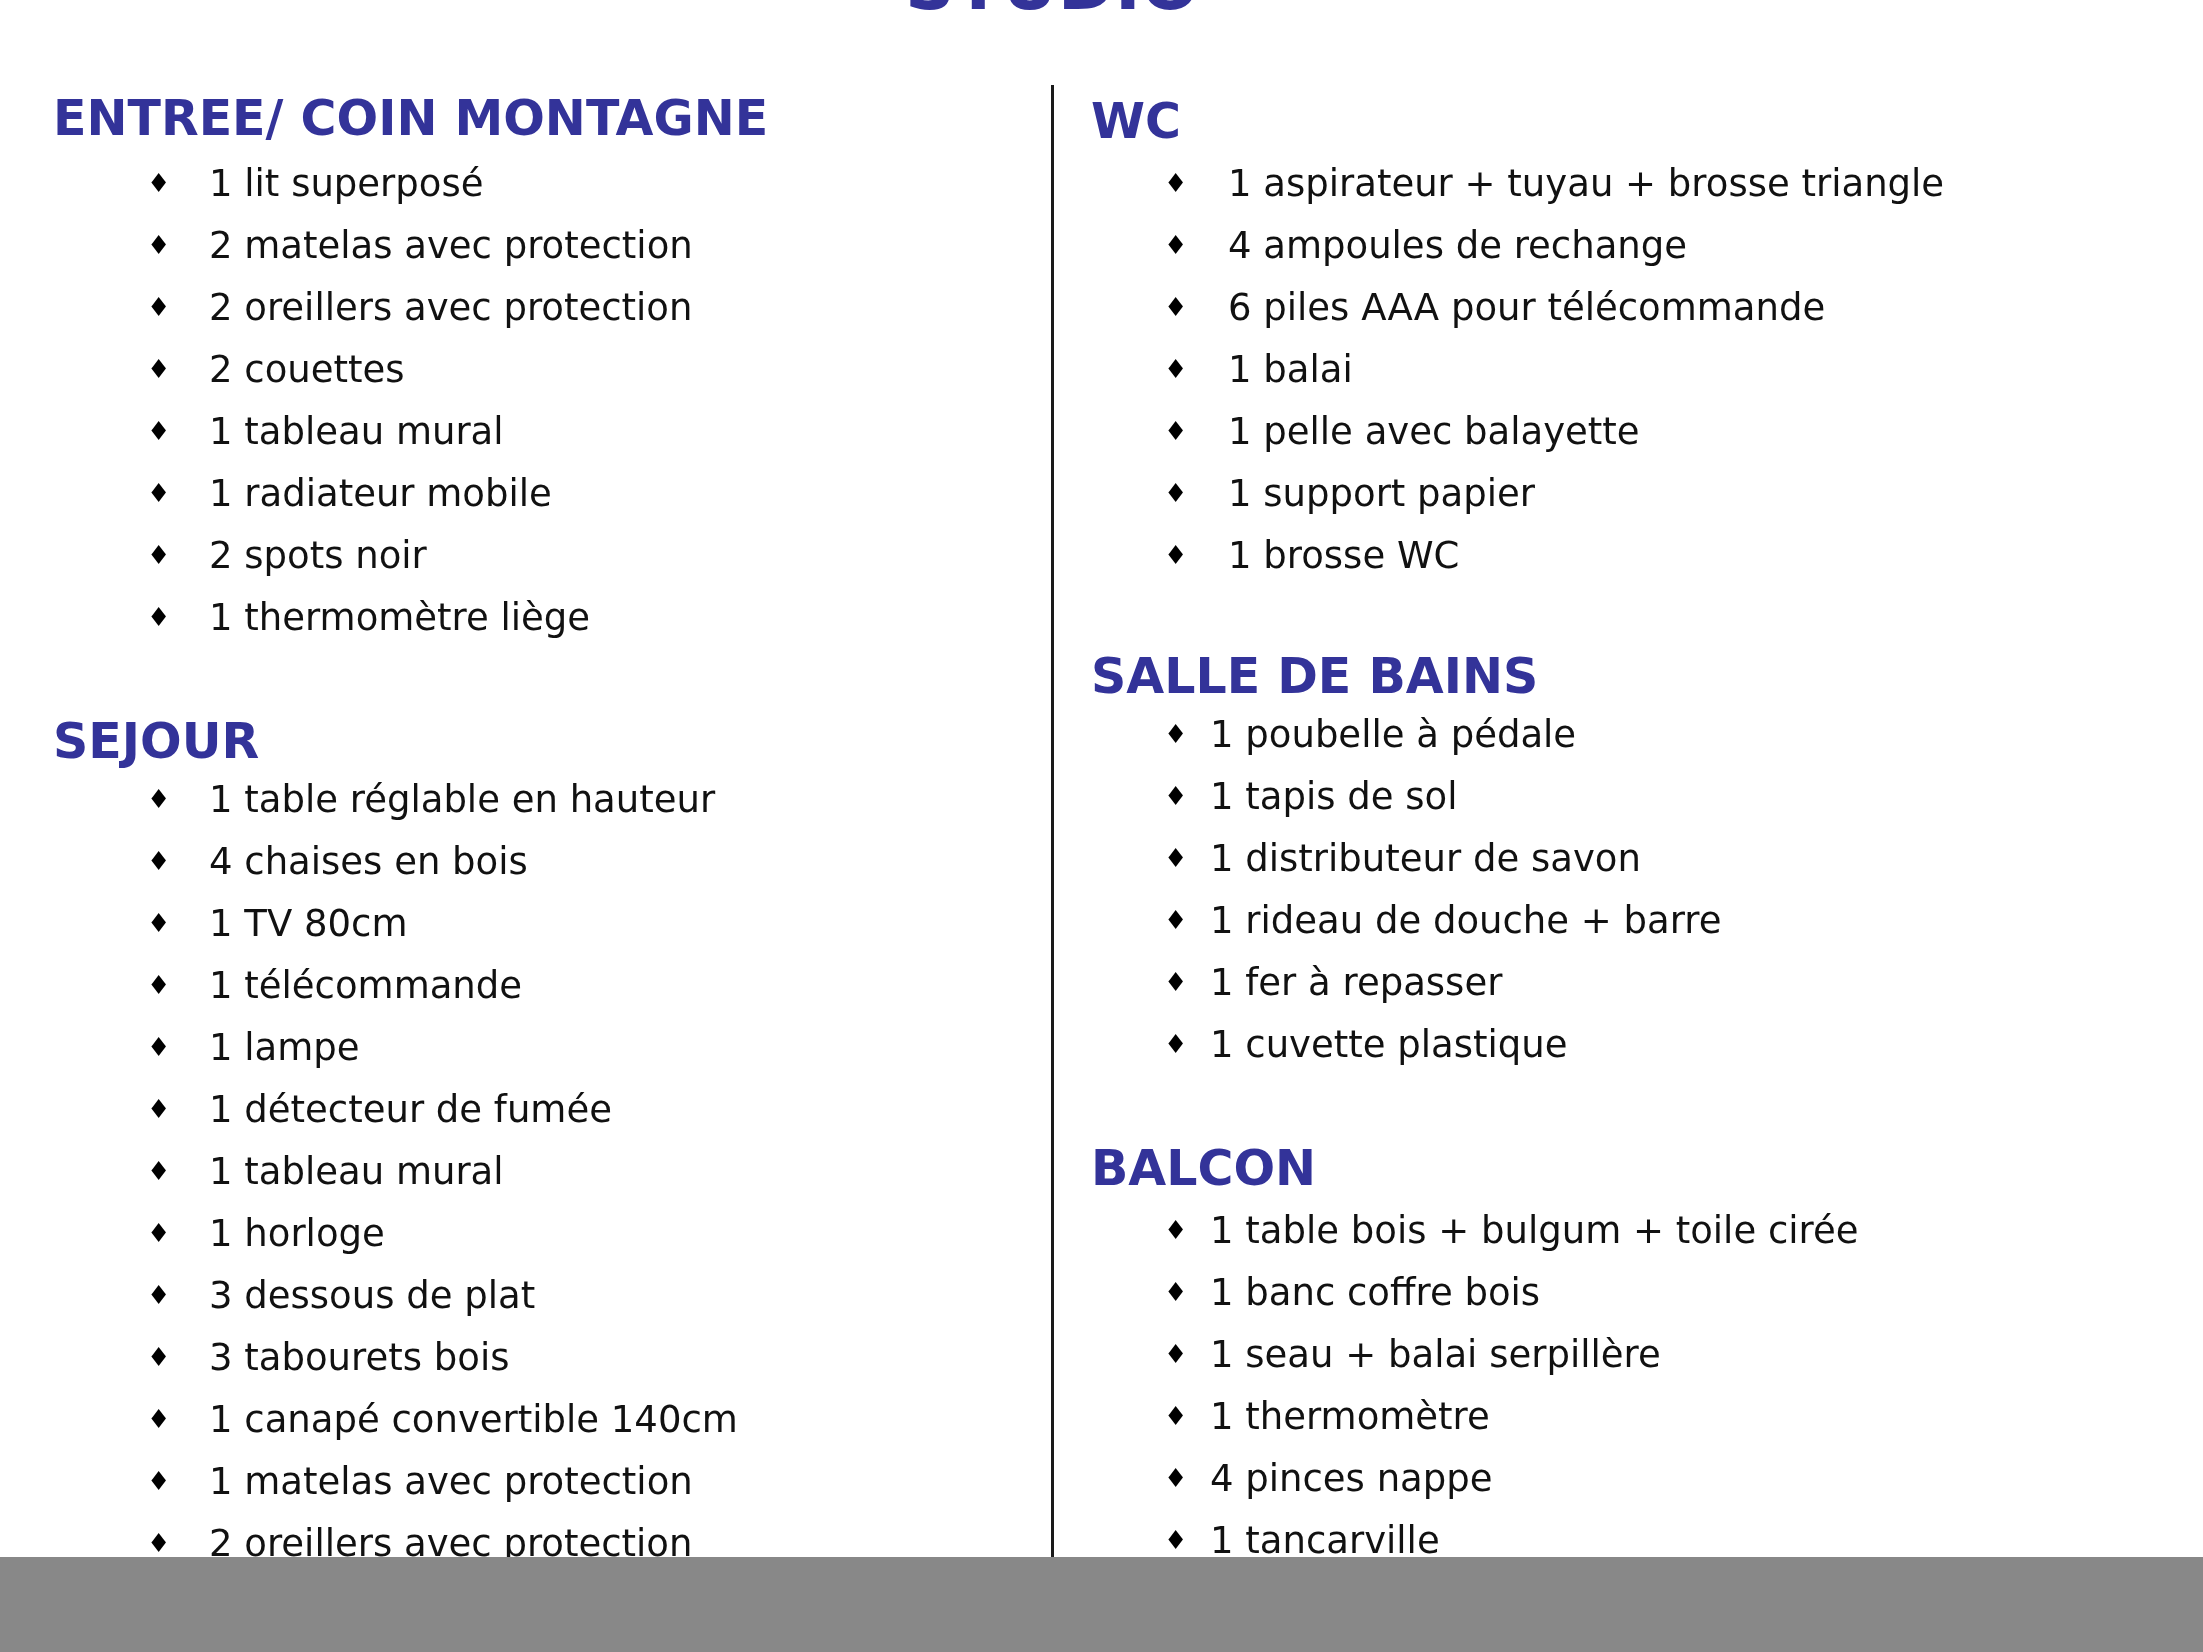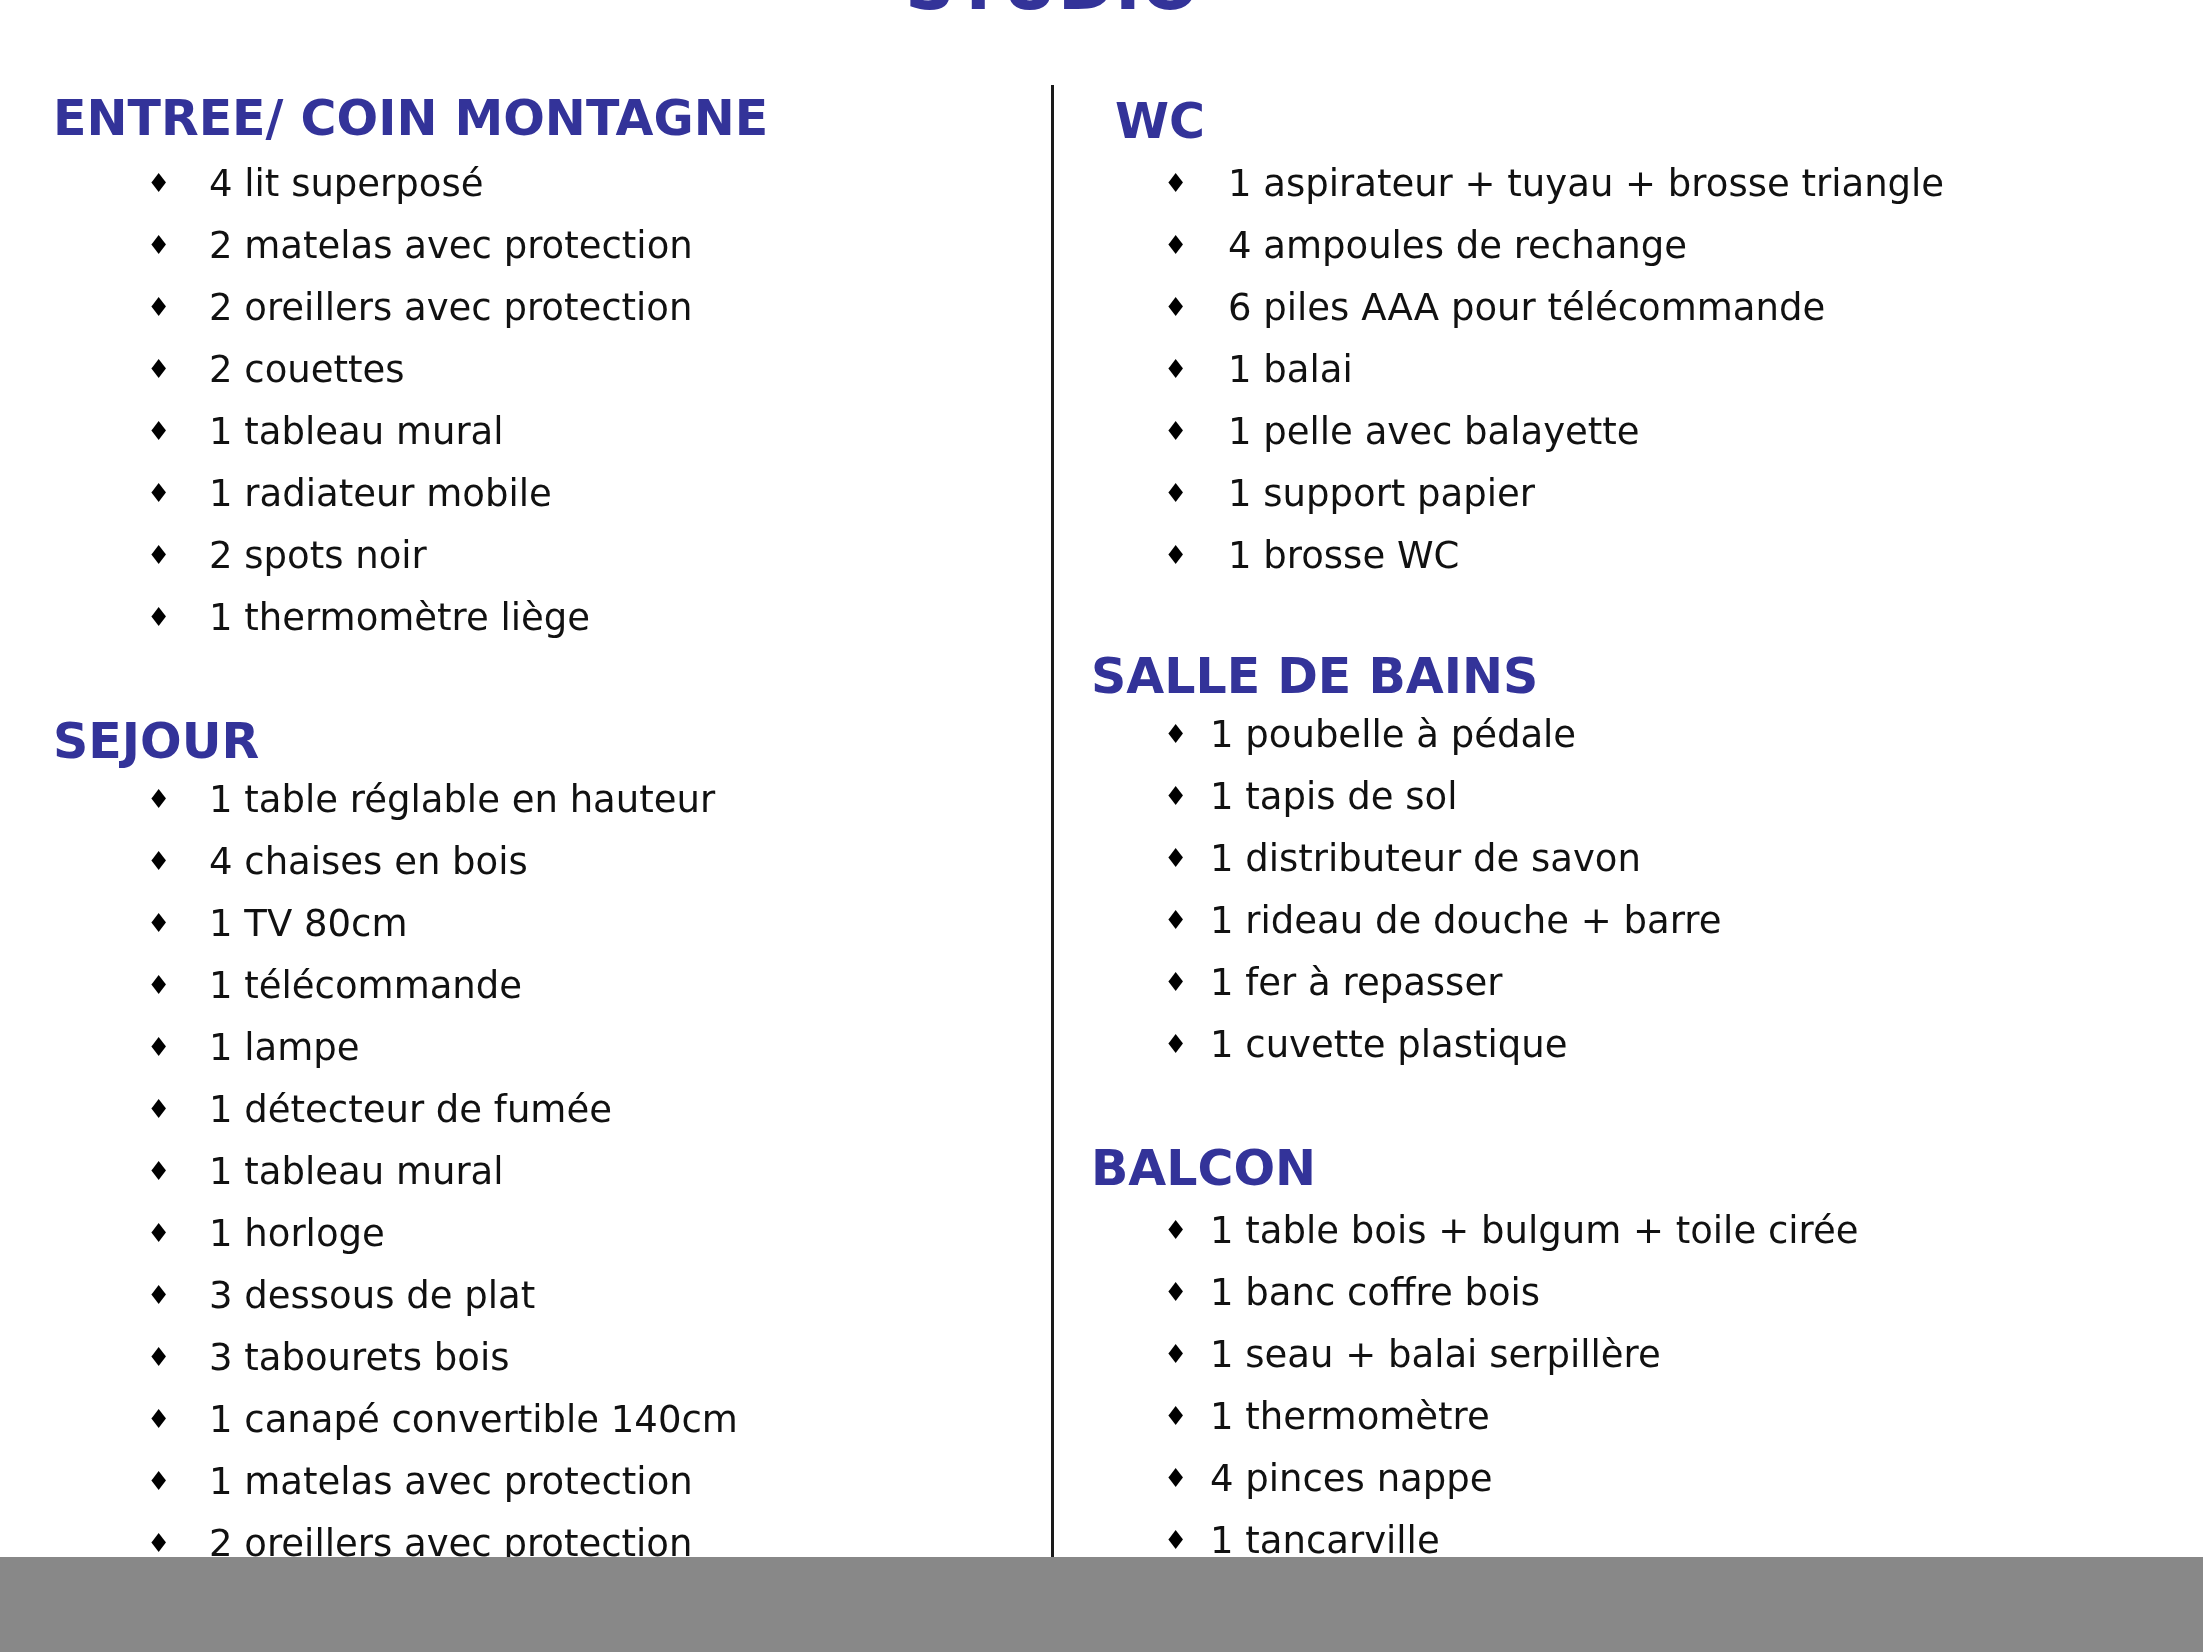--- a/index.html
+++ b/index.html
@@ -70,41 +70,41 @@
   .list-left .bullet{width:62px;}
   #l-wc .bullet{width:64px;}
   #l-salle .bullet,
   #l-balcon .bullet{width:46px;}
 
   
   #h-entree{left:53px;top:94px;}
   #l-entree{left:147px;top:152px;}
   #h-sejour{left:53px;top:717px;}
   #l-sejour{left:147px;top:768px;}
-  #h-wc{left:1091px;top:97px;margin-left:24px;}
+  #h-wc{left:1091px;top:97px;}
   #l-wc{left:1164px;top:152px;}
   #h-salle{left:1091px;top:652px;}
   #l-salle{left:1164px;top:703px;}
   #h-balcon{left:1091px;top:1144px;text-align:center;}
   #l-balcon{left:1164px;top:1199px;}
 </style>
 </head>
 <body>
 
 <div class="page">
 
   <div class="page-title">STUDIO</div>
 
   <div class="divider"></div>
 
   <h2 class="heading" id="h-entree">ENTREE/ COIN MONTAGNE</h2>
   <div class="list list-left" id="l-entree">
       <div class="row">
         <span class="bullet">♦</span>
-        <span class="txt">4 lit superposé</span>
+        <span class="txt">1 lit superposé</span>
       </div>
       <div class="row">
         <span class="bullet">♦</span>
         <span class="txt">2 matelas avec protection</span>
       </div>
       <div class="row">
         <span class="bullet">♦</span>
         <span class="txt">2 oreillers avec protection</span>
       </div>
       <div class="row">

